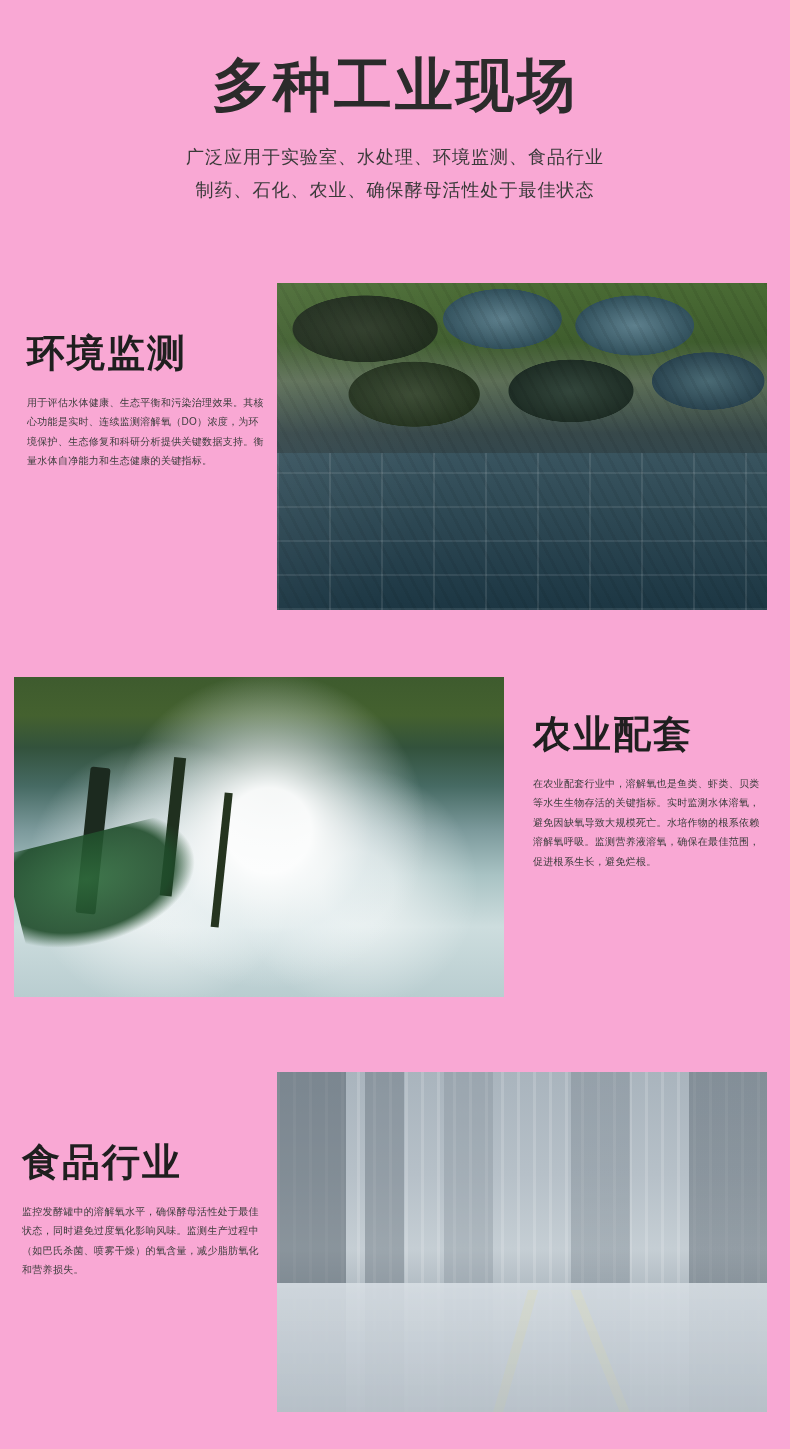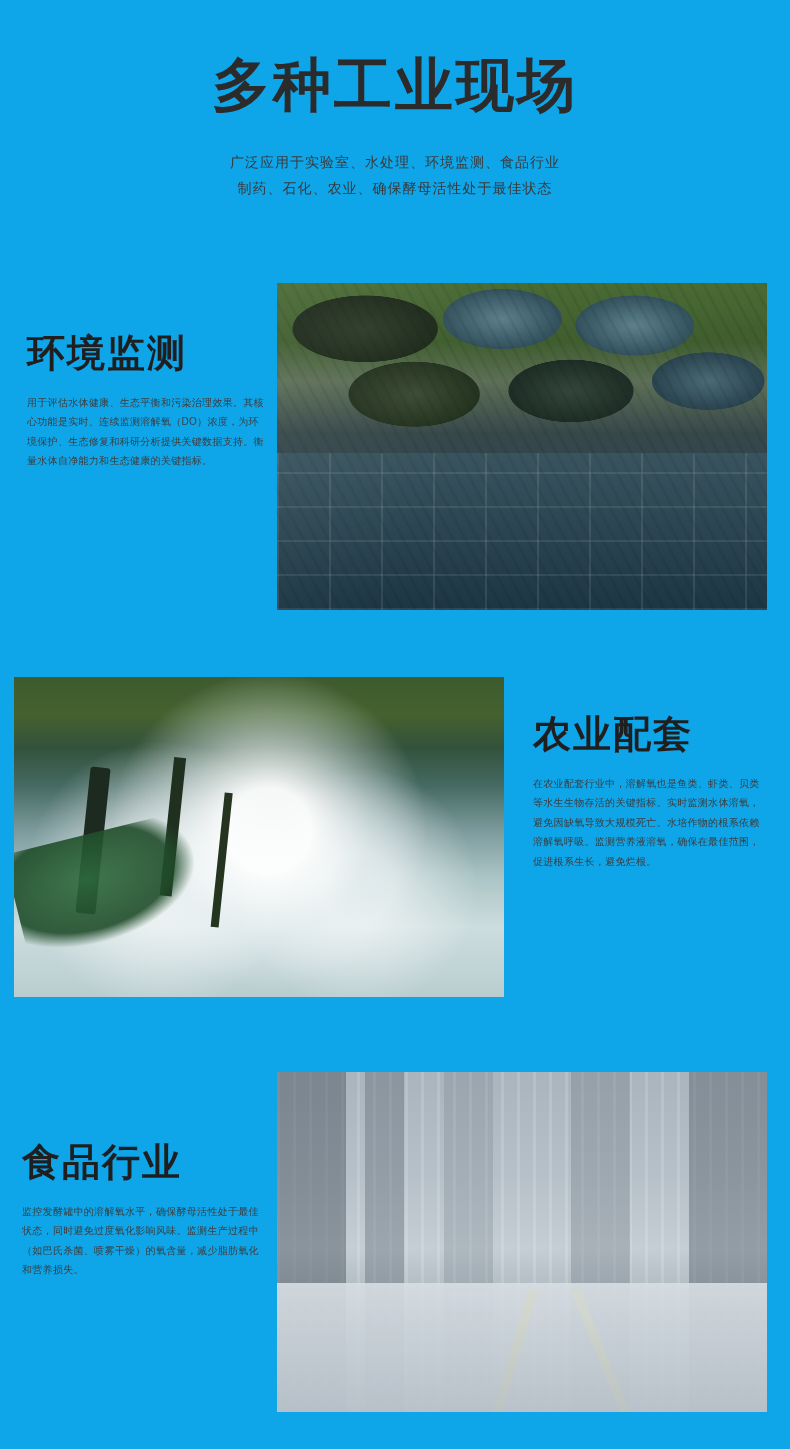--- a/index.html
+++ b/index.html
@@ -7,38 +7,38 @@
     width: 790px;
     height: 1449px;
     background: #f2f2f2;
     font-family: "Liberation Sans", sans-serif;
     overflow: hidden;
   }
   .page {
     position: relative;
     width: 790px;
     height: 1449px;
-    background: #0ea5e9;
+    background: #f9a8d4;
   }
 
   
   .header {
     padding-top: 52px;
     text-align: center;
   }
   .header h1 {
     font-size: 58px;
     line-height: 1.15;
     font-weight: bold;
     color: #2b2b2b;
     letter-spacing: 3px;
   }
   .header .sub {
-    margin-top: 31px;
-    font-size: 14px;
+    margin-top: 22px;
+    font-size: 18px;
     line-height: 1.85;
     color: #3a3a3a;
     letter-spacing: 1px;
   }
 
   
   .section {
     position: absolute;
     width: 790px;
     padding-left: 11px;

